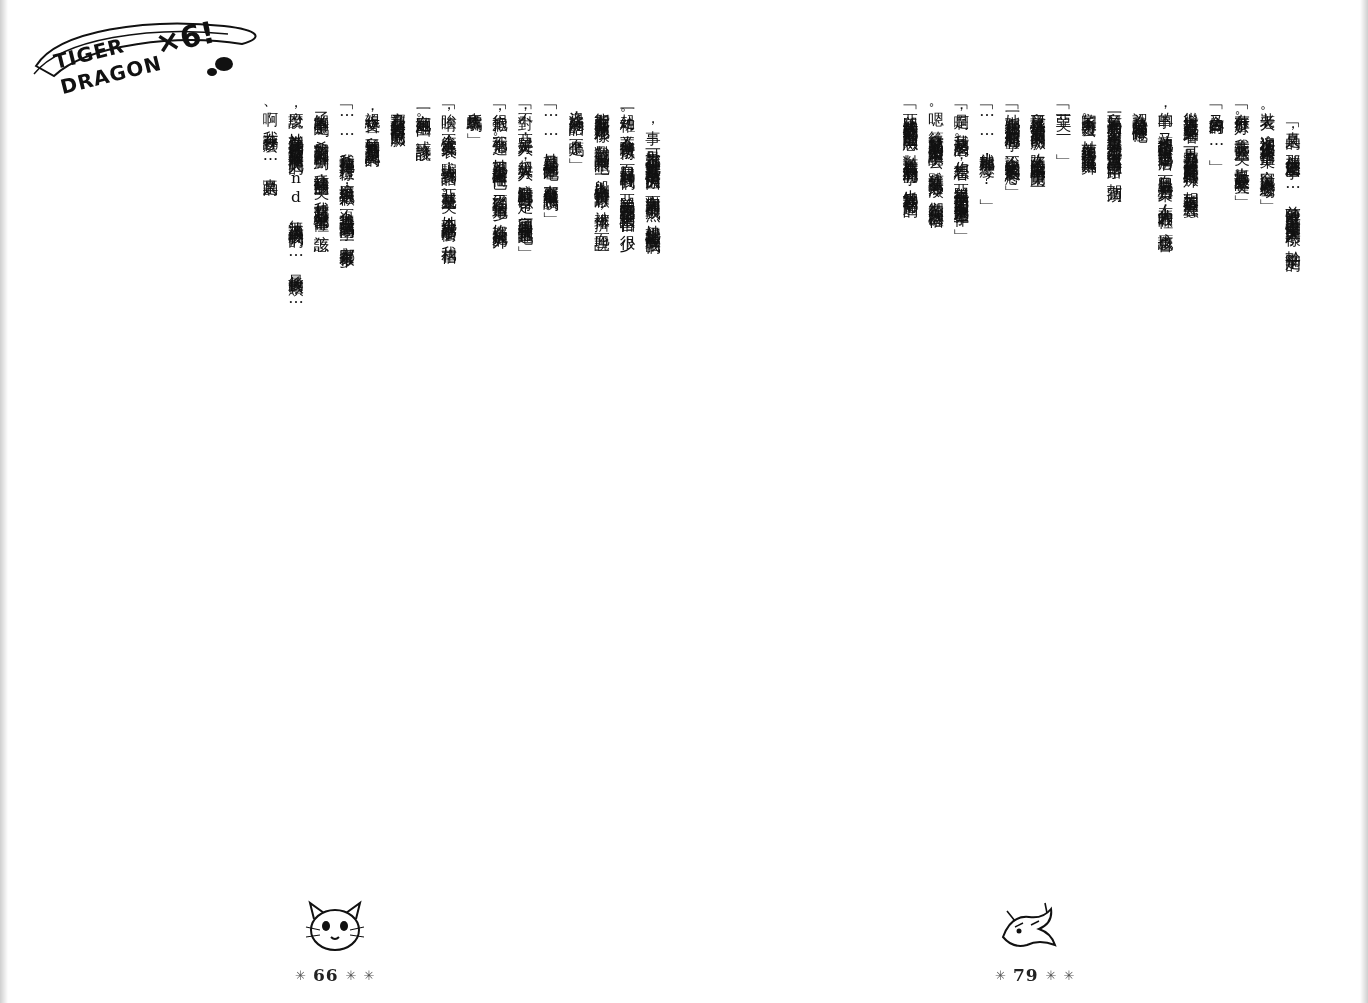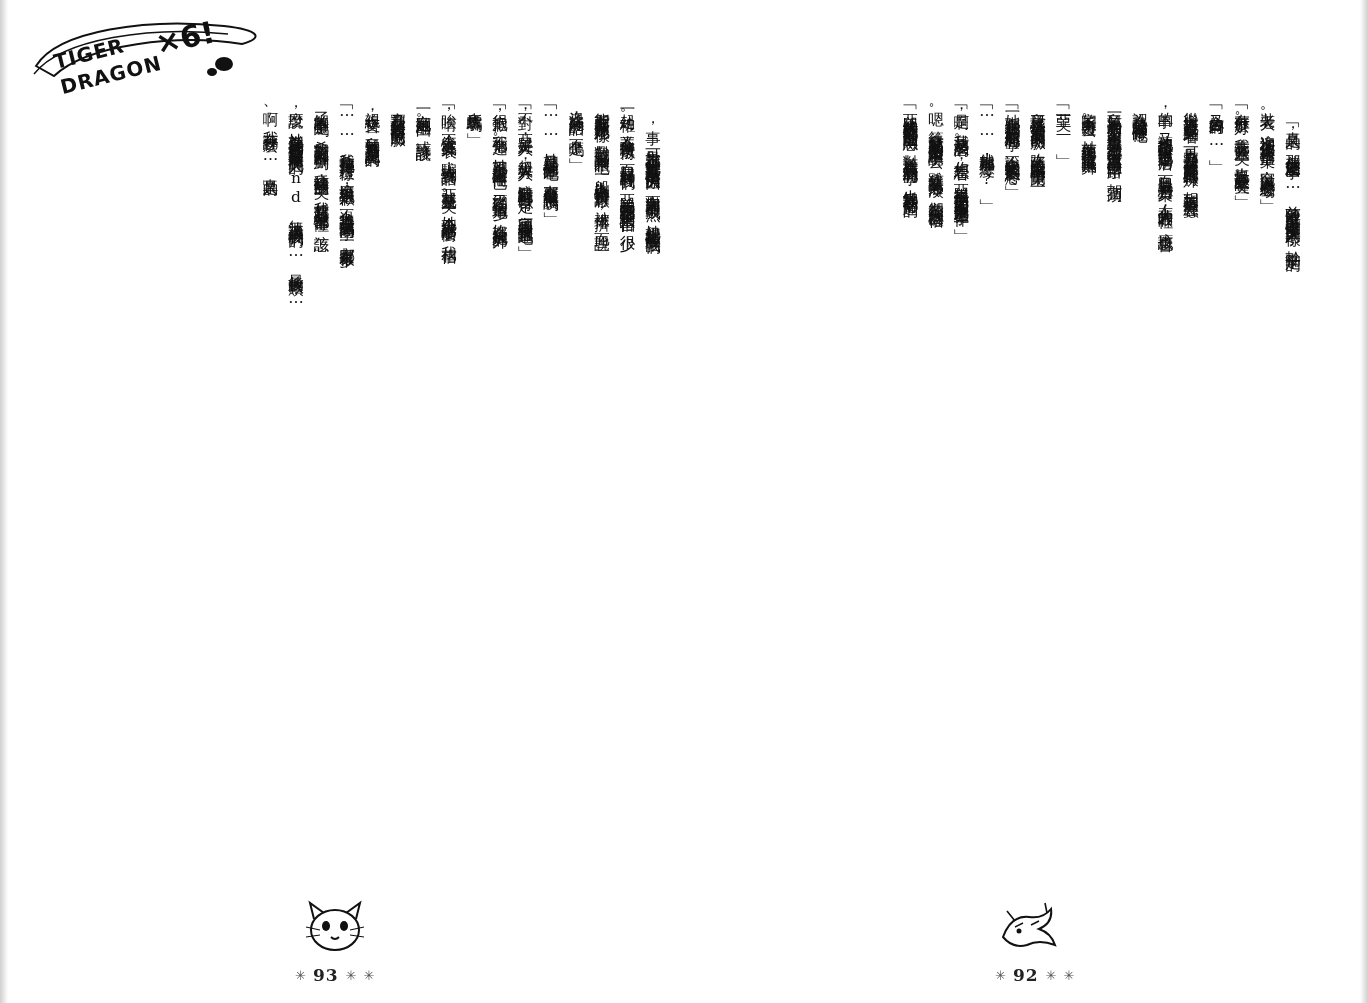--- a/index.html
+++ b/index.html
@@ -184,25 +184,25 @@
     <svg viewBox="0 0 70 60" width="70" height="60" aria-hidden="true">
       <path d="M8,40 Q16,18 34,20 Q48,22 56,12 Q58,26 44,32 Q56,36 60,48 Q44,42 32,48 Q18,52 8,40 Z" fill="#fff" stroke="#111" stroke-width="2"></path>
       <path d="M20,30 L28,26 M36,28 L44,24" stroke="#111" stroke-width="1.4"></path>
       <circle cx="24" cy="34" r="2.5" fill="#111"></circle>
       <path d="M12,14 L20,24 M50,6 L52,16" stroke="#111" stroke-width="1.6" fill="none"></path>
     </svg>
   </div>
 
   <div class="page-num-wrap" id="page-num-left">
     <span class="star">✳</span>
-    <span class="pagenum-digits">93</span>
+    <span class="pagenum-digits">66</span>
     <span class="star">✳</span>
     <span class="star">✳</span>
   </div>
 
   <div class="page-num-wrap" id="page-num-right">
     <span class="star">✳</span>
-    <span class="pagenum-digits">92</span>
+    <span class="pagenum-digits">79</span>
     <span class="star">✳</span>
     <span class="star">✳</span>
   </div>
 
 </div>
 
 </body></html>

